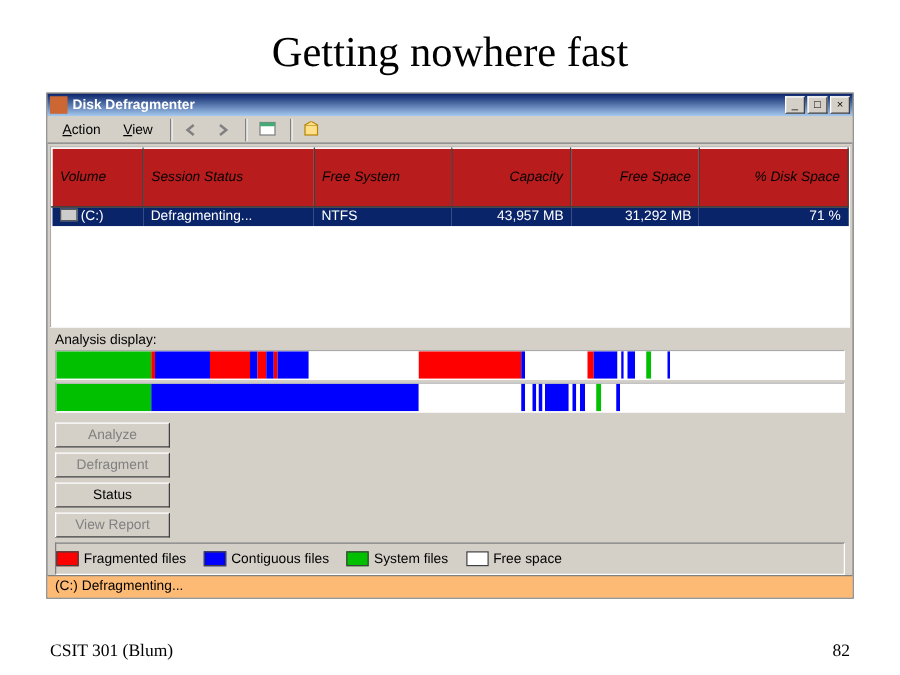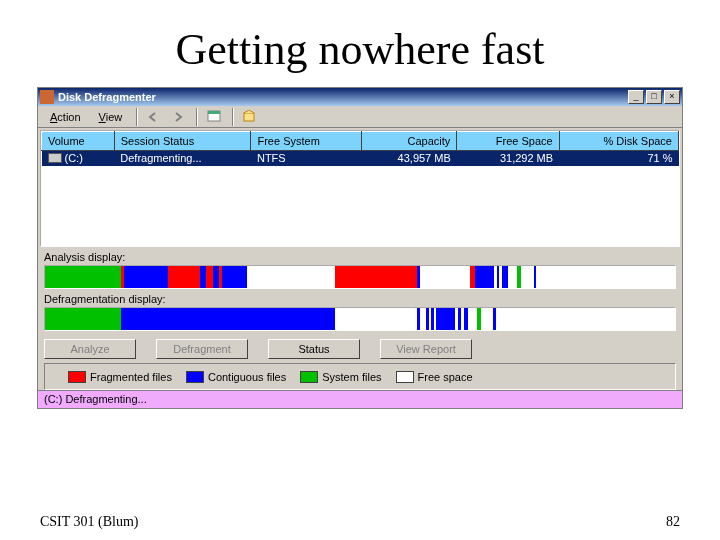--- a/index.html
+++ b/index.html
@@ -6,21 +6,21 @@
   body {
     margin: 0;
     background: #fff;
     font-family: "Times New Roman", serif;
     width: 720px;
     height: 540px;
     position: relative;
   }
   .slide-title {
     text-align: center;
-    font-size: 44px;
+    font-size: 34px;
     margin: 24px 0 12px;
     font-weight: normal;
   }
   .footer {
     position: absolute;
     bottom: 10px;
     left: 40px;
     right: 40px;
     display: flex;
     justify-content: space-between;
@@ -67,23 +67,23 @@
   .vdiv { width: 1px; height: 18px; border-left: 1px solid #808080; border-right: 1px solid #fff; margin: 0 4px; }
   .tb-btn {
     width: 22px; height: 20px;
     display: flex; align-items: center; justify-content: center;
     border: 1px solid transparent;
   }
   .tb-btn svg { display:block; }
   .table-area { background: #fff; border: 1px inset #fff; margin: 2px; }
   table { width: 100%; border-collapse: collapse; font-size: 11px; }
   th {
-    background: #7dd3fc; text-align: left; font-weight: normal;
+    background: #b91c1c; text-align: left; font-weight: normal;
     border: 1px solid; border-color: #fff #404040 #404040 #fff;
-    padding: 3px 6px; height: 16px;
+    padding: 17px 6px; height: 16px; font-style: italic;
   }
   th.r, td.r { text-align: right; }
   td { padding: 1px 6px; height: 15px; }
   tr.sel td { background: #0a246a; color: #fff; }
   .drive-icon {
     display: inline-block; width: 14px; height: 10px;
     background: #ccc; border: 1px solid #555; margin-right: 3px;
     vertical-align: middle; position: relative; top: -1px;
   }
   .table-blank { height: 80px; background: #fff; }
@@ -95,47 +95,47 @@
   .frag-bar {
     height: 24px;
     border: 1px inset #fff;
     background: #fff;
     display: flex;
     overflow: hidden;
   }
   .seg { height: 100%; }
 
   .btn-row {
-    display: flex; gap: 20px; margin: 8px 6px 4px;
+    display: flex; gap: 4px; margin: 8px 6px 4px; flex-direction: column;
   }
   .btn {
     padding: 3px 0; width: 92px; text-align:center;
     background: #d4d0c8;
     border: 1px solid #fff;
     border-right-color: #404040; border-bottom-color: #404040;
     color: #000;
   }
   .btn.disabled { color: #808080; }
 
   .legend {
     display: flex; align-items: center; gap: 14px;
-    margin: 4px 6px 0; padding: 6px 23px;
+    margin: 4px 6px 0; padding: 6px 0;
     border: 1px solid #fff; border-top-color:#808080; border-left-color:#808080;
   }
   .swatch {
     width: 18px; height: 12px; display:inline-block;
     margin-right: 4px; vertical-align: middle;
     border: 1px solid #404040;
   }
   .legend span { vertical-align: middle; }
 
   .statusbar {
     display:flex; align-items:center;
     border-top:1px solid #808080;
-    padding: 2px 6px; height: 18px; background:#f0abfc;
+    padding: 2px 6px; height: 18px; background:#fdba74;
   }
 </style>
 </head>
 <body>
 
 <h1 class="slide-title">Getting nowhere fast</h1>
 
 <div class="app-window">
 
   <div class="titlebar">
@@ -228,21 +228,20 @@
       <div class="seg" style="background:#0000ff;width:1%"></div>
       <div class="seg" style="background:#fff;width:1.5%"></div>
       <div class="seg" style="background:#00c000;width:0.6%"></div>
       <div class="seg" style="background:#fff;width:2%"></div>
       <div class="seg" style="background:#0000ff;width:0.4%"></div>
       <div class="seg" style="background:#fff;width:22%"></div>
     </div>
   </div>
 
   <div class="section">
-    <div class="section-label">Defragmentation display:</div>
     <div class="frag-bar">
       <div class="seg" style="background:#00c000;width:12%"></div>
       <div class="seg" style="background:#0000ff;width:34%"></div>
       <div class="seg" style="background:#fff;width:13%"></div>
       <div class="seg" style="background:#0000ff;width:0.5%"></div>
       <div class="seg" style="background:#fff;width:1%"></div>
       <div class="seg" style="background:#0000ff;width:0.4%"></div>
       <div class="seg" style="background:#fff;width:0.4%"></div>
       <div class="seg" style="background:#0000ff;width:0.4%"></div>
       <div class="seg" style="background:#fff;width:0.4%"></div>

